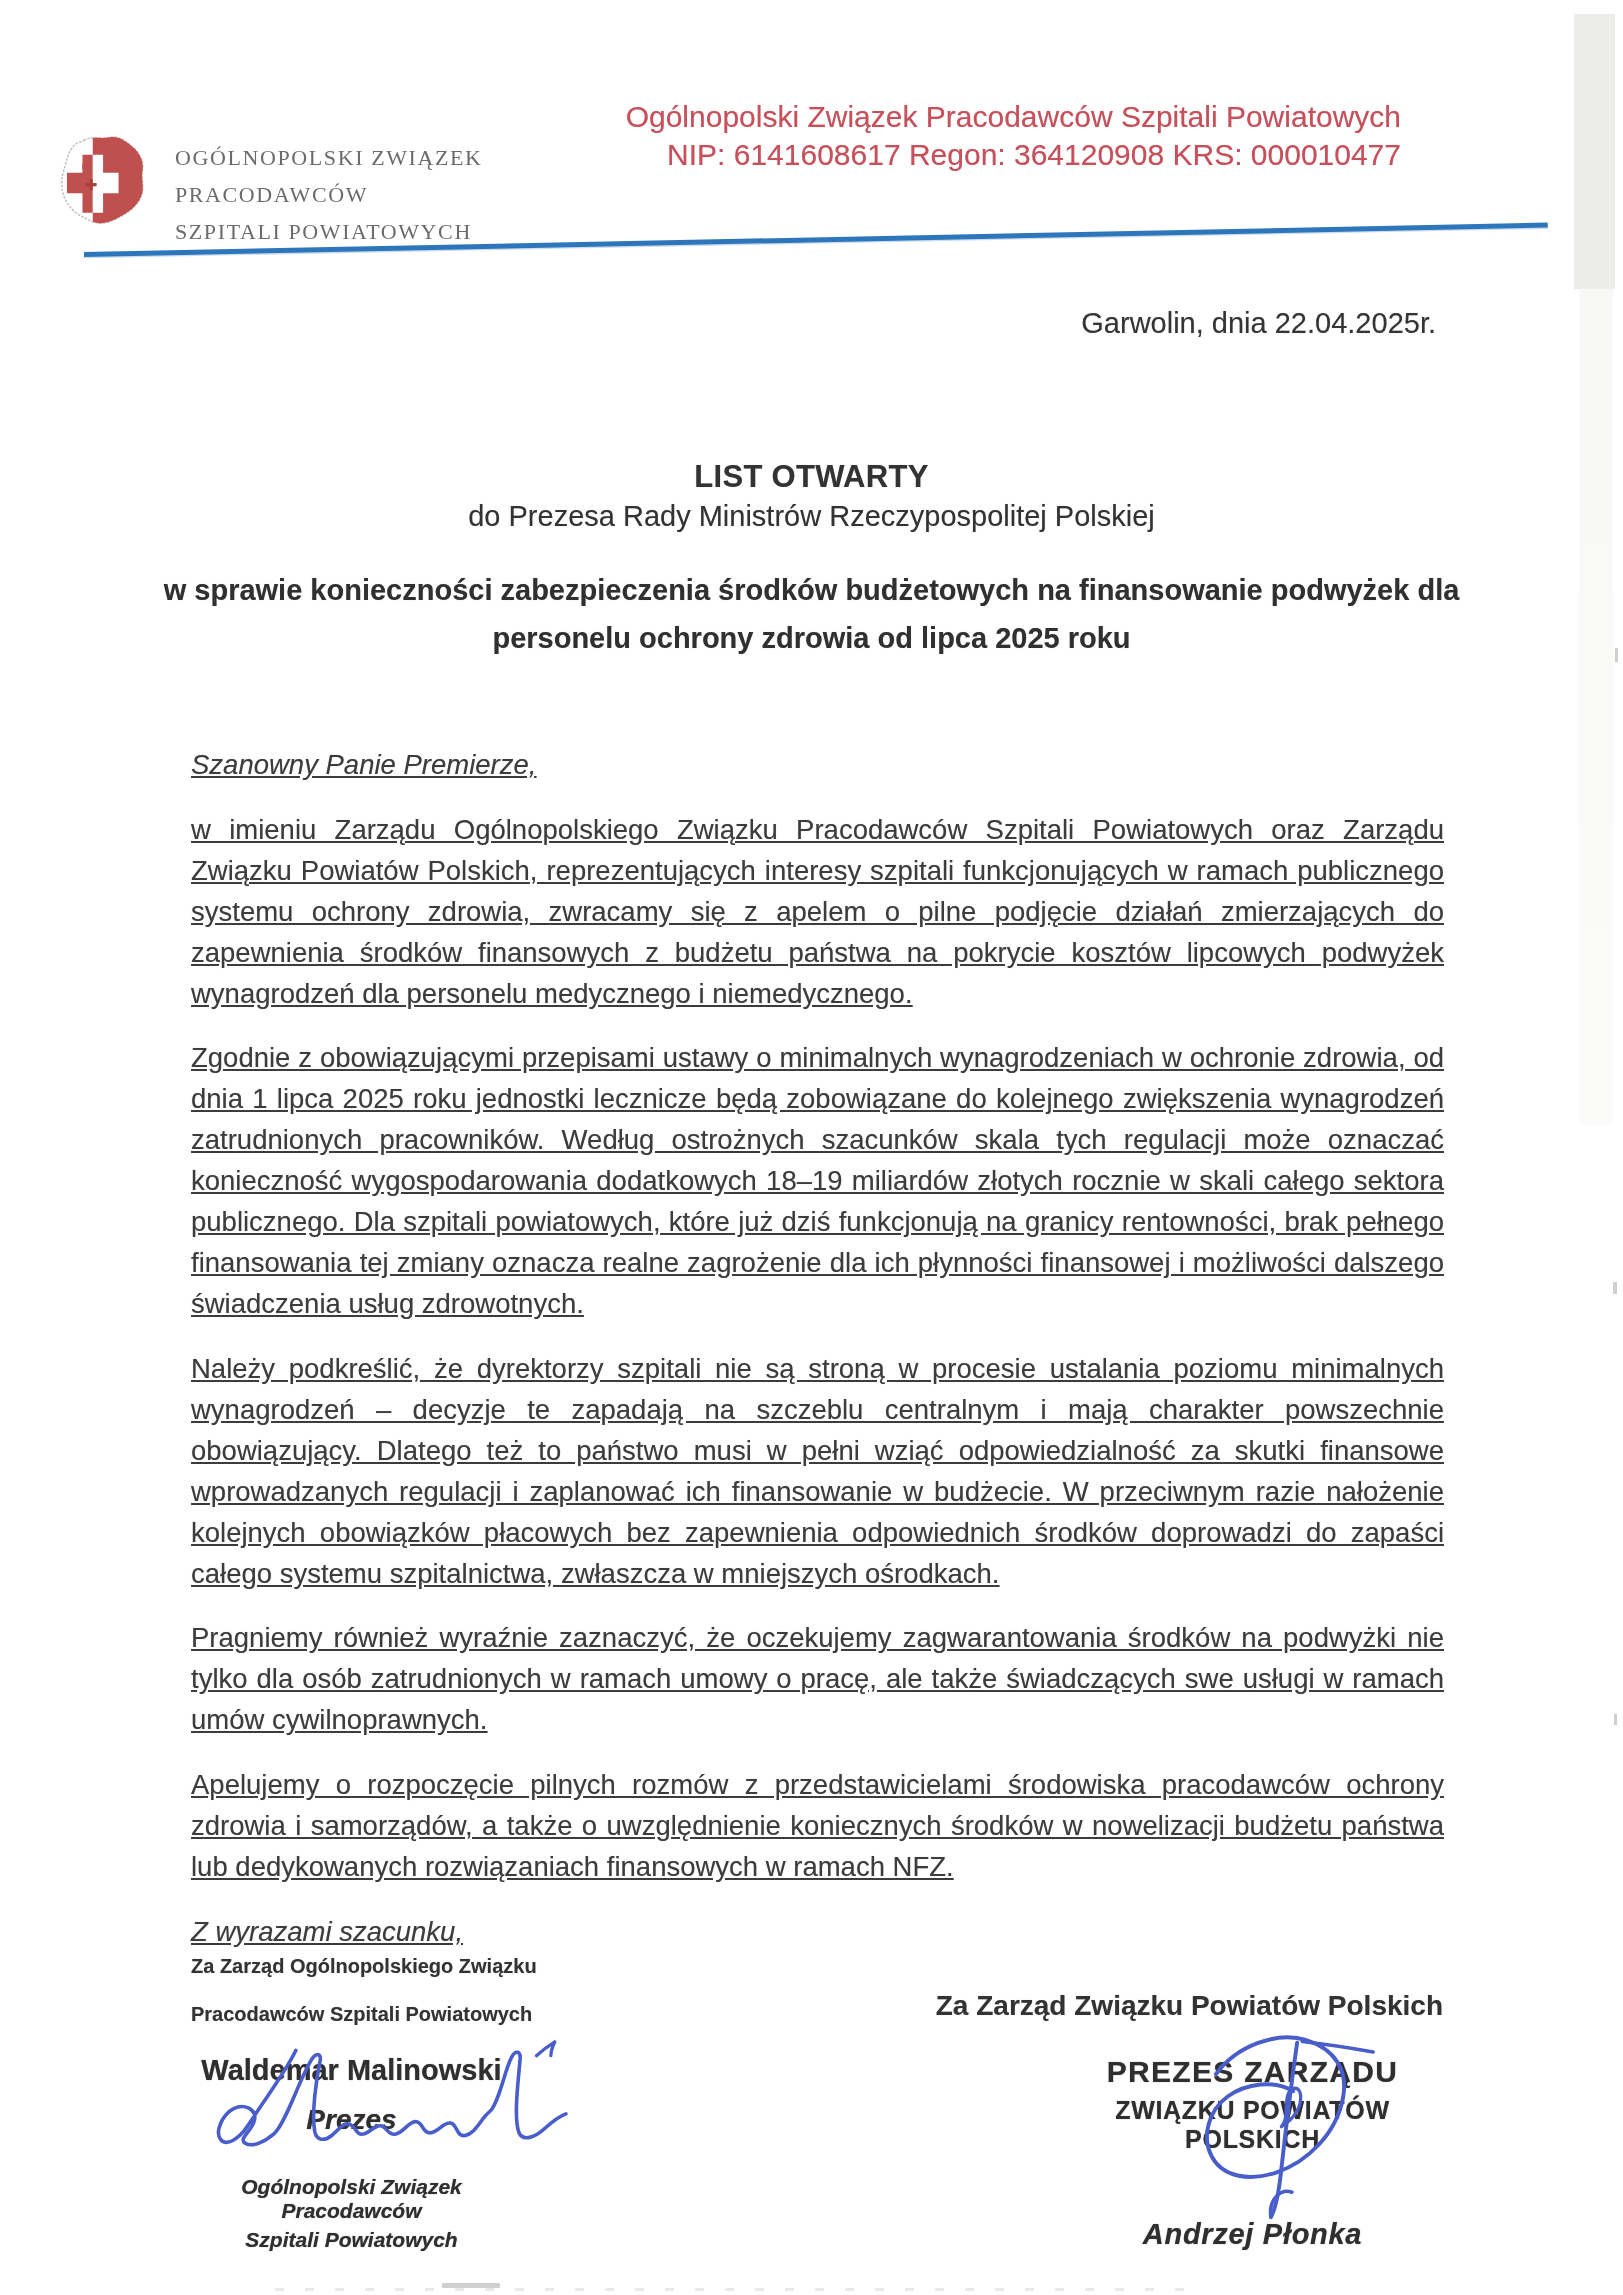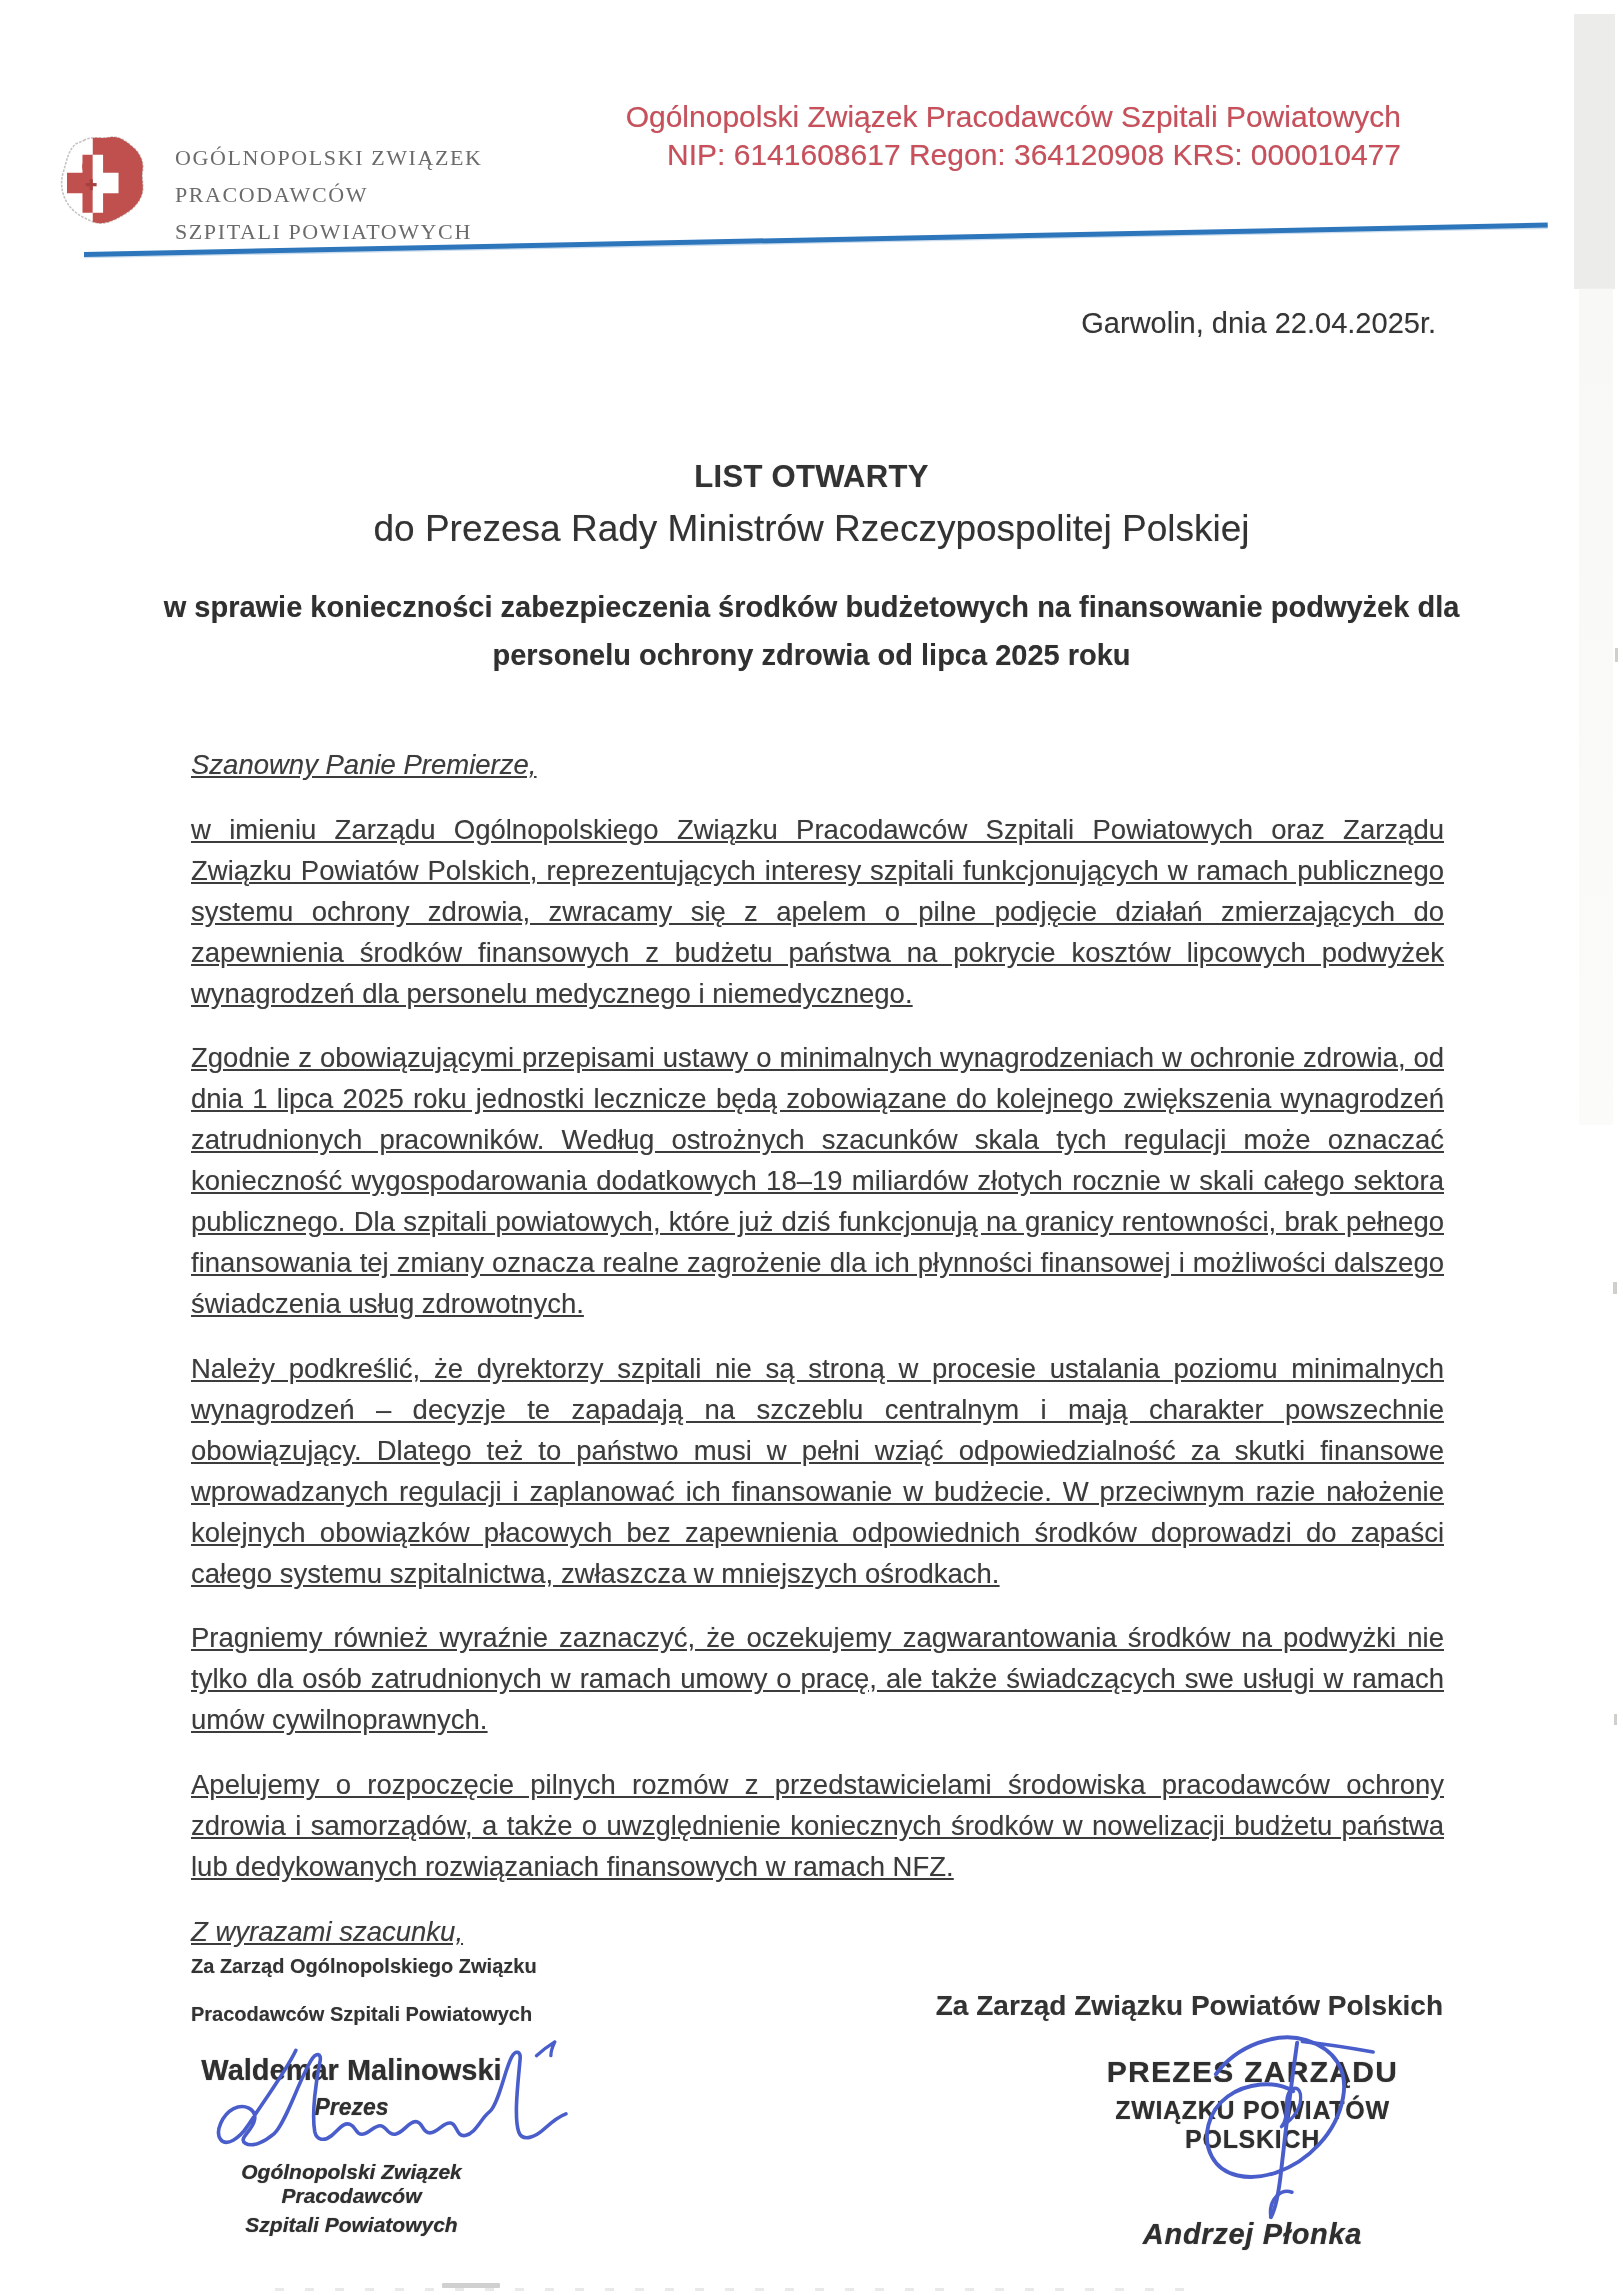--- a/index.html
+++ b/index.html
@@ -38,38 +38,38 @@
   .letterhead-text{position:absolute;left:590px;top:98px;width:811px;text-align:right;
     color:var(--accent-red);font-size:30px;line-height:38px;}
   .letterhead-text div{white-space:nowrap;}
   .rule{position:absolute;left:84px;top:252px;width:1464px;height:4.6px;background:var(--rule-blue);
     transform:rotate(-1.15deg);transform-origin:left center;box-shadow:0 1.3px 0 rgba(46,118,187,.25);}
 
   
   .date-line{position:absolute;right:187px;top:307px;font-size:29px;color:#353535;}
   .title-block{position:absolute;left:0;right:0;top:459px;text-align:center;color:#333;}
   .title-block h1{margin:0;font-size:31px;font-weight:bold;letter-spacing:0.3px;}
-  .addressee{margin-top:13px;font-size:37px;}
+  .addressee{margin-top:5px;font-size:29px;}
   .subject{margin-top:33px;font-size:29px;font-weight:bold;line-height:48px;color:#303030;}
 
   
   .body-block{position:absolute;left:191px;top:744px;width:1253px;font-size:27.5px;line-height:41px;}
   .body-block p{margin:0 0 23.6px 0;text-align:justify;text-decoration:underline;}
   p.salutation{font-style:italic;text-align:left;}
   p.closing{margin-top:9.2px;text-align:left;font-style:italic;}
 
   
   .sig-left-header{position:absolute;left:191px;top:1942px;font-size:20px;font-weight:bold;line-height:48px;color:#333;}
   .sig-right-header{position:absolute;right:180px;top:1990px;font-size:28px;font-weight:bold;color:#333;margin-left:36px;}
 
   
   .stamp{position:absolute;text-align:center;color:#2f2f2f;text-shadow:0 0 1px rgba(45,45,45,.65);}
   .stamp-left{left:188px;top:2054px;width:327px;}
   .stamp-left .stamp-name{font-size:29px;font-weight:bold;}
-  .stamp-left .stamp-role{font-size:23px;font-weight:bold;font-style:italic;margin-top:7px;}
+  .stamp-left .stamp-role{font-size:28px;font-weight:bold;font-style:italic;margin-top:17px;}
   .stamp-left .stamp-org1{font-size:21px;font-weight:bold;font-style:italic;margin-top:39px;}
   .stamp-left .stamp-org2{font-size:21px;font-weight:bold;font-style:italic;margin-top:5.2px;}
   .stamp-right{left:1089px;top:2055px;width:327px;}
   .stamp-right .stamp-role1{font-size:30px;font-weight:bold;letter-spacing:1.3px;}
   .stamp-right .stamp-role2{font-size:25px;font-weight:bold;letter-spacing:0.7px;margin-top:6.5px;}
   .stamp-right .stamp-name2{font-size:29px;font-weight:bold;font-style:italic;margin-top:64px;letter-spacing:0.7px;}
 
   .ink{position:absolute;pointer-events:none;}
   .ink path{fill:none;stroke:var(--ink-blue);stroke-linecap:round;stroke-linejoin:round;}
   .ink-left{left:183px;top:2040px;width:393px;height:121px;}

